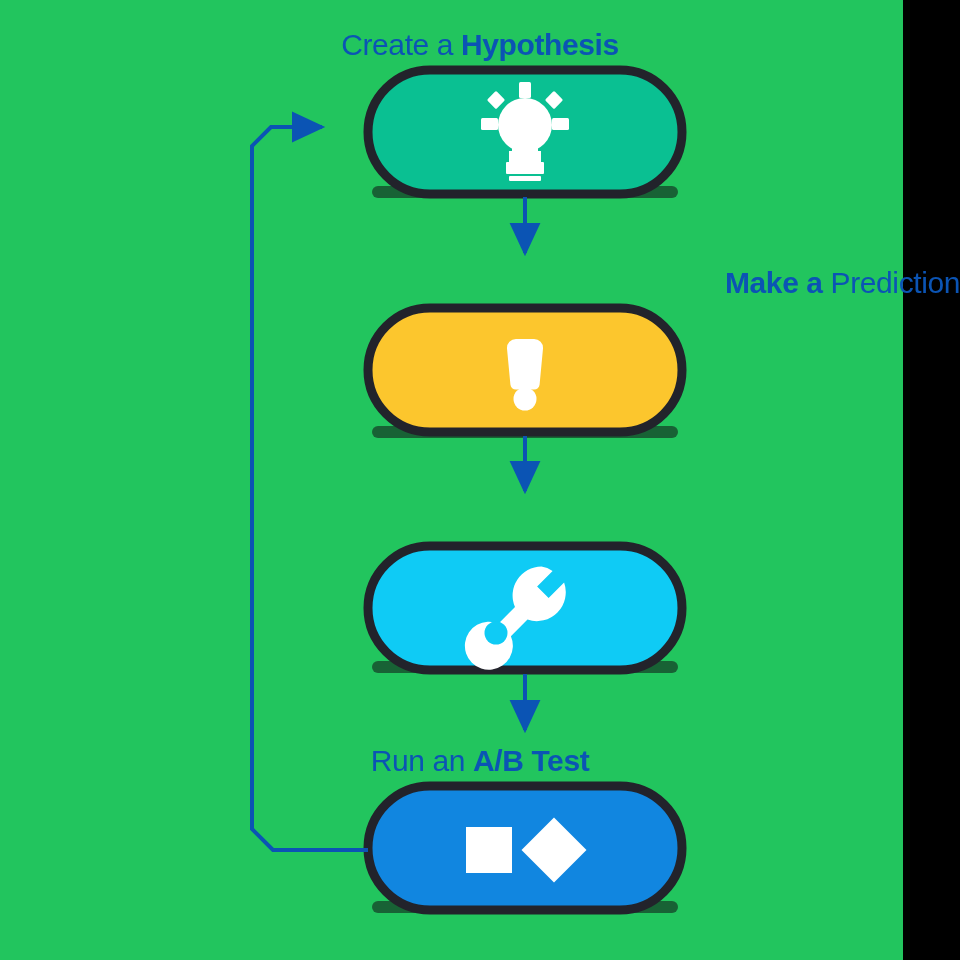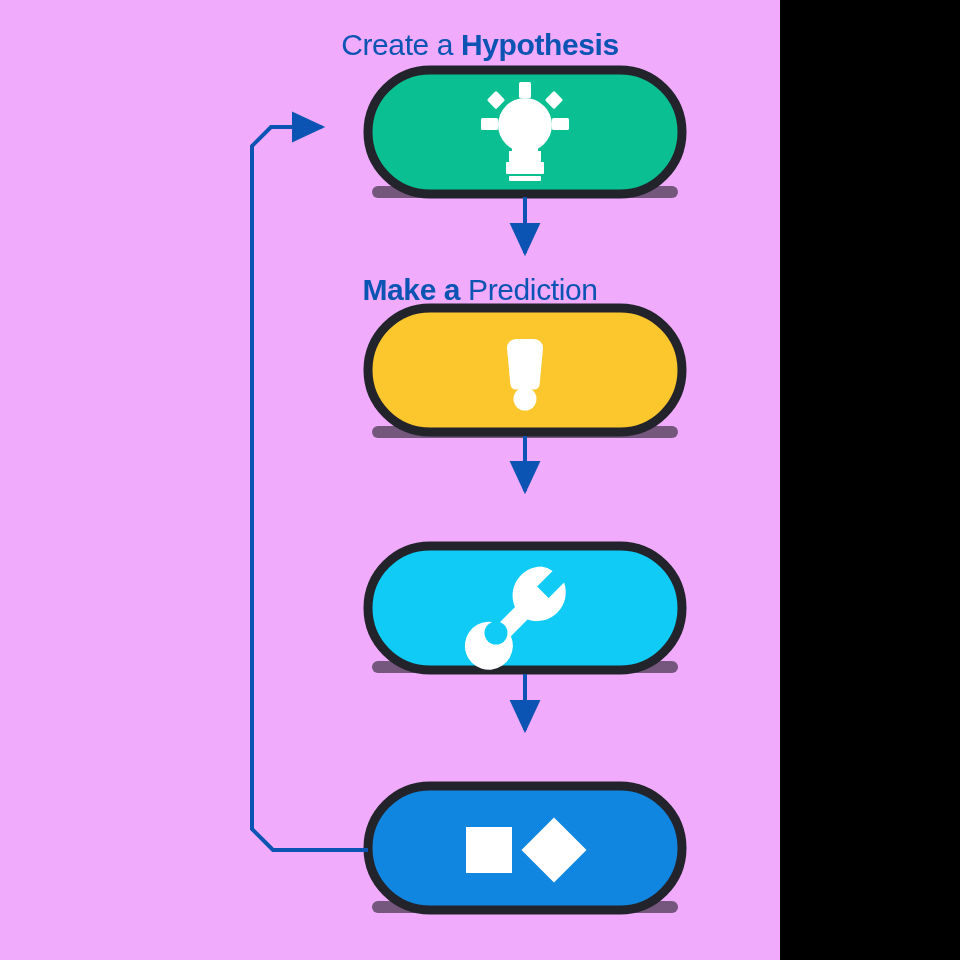--- a/index.html
+++ b/index.html
@@ -8,23 +8,23 @@
     background: #000000;
   }
   body {
     width: 960px;
     height: 960px;
     overflow: hidden;
     font-family: "Liberation Sans", sans-serif;
   }
   #canvas {
     position: relative;
-    width: 780px;
+    width: 903px;
     height: 960px;
-    background: #f0abfc;
+    background: #22c55e;
   }
   #flow-svg {
     position: absolute;
     left: 0;
     top: 0;
     width: 960px;
     height: 960px;
   }
   .step-label {
     position: absolute;
@@ -124,19 +124,22 @@
              L 252 829
              L 252 146
              L 271 127
              L 322 127" fill="none" stroke="#0b54b4" stroke-width="4" stroke-linejoin="miter" stroke-linecap="butt" marker-end="url(#arrowhead)"></path>
   </svg>
 
   <div class="step-label" style="top:28px;">
     <span class="lw">Create a </span><span class="bw">Hypothesis</span>
   </div>
 
-  <div class="step-label" style="top:273px;">
+  <div class="step-label" style="top:266px;text-align:right;">
     <span class="bw">Make a </span><span class="lw">Prediction</span>
   </div>
 
 
+  <div class="step-label" style="top:744px;">
+    <span class="lw">Run an </span><span class="bw">A/B Test</span>
+  </div>
 
 </div>
 
 </body></html>

